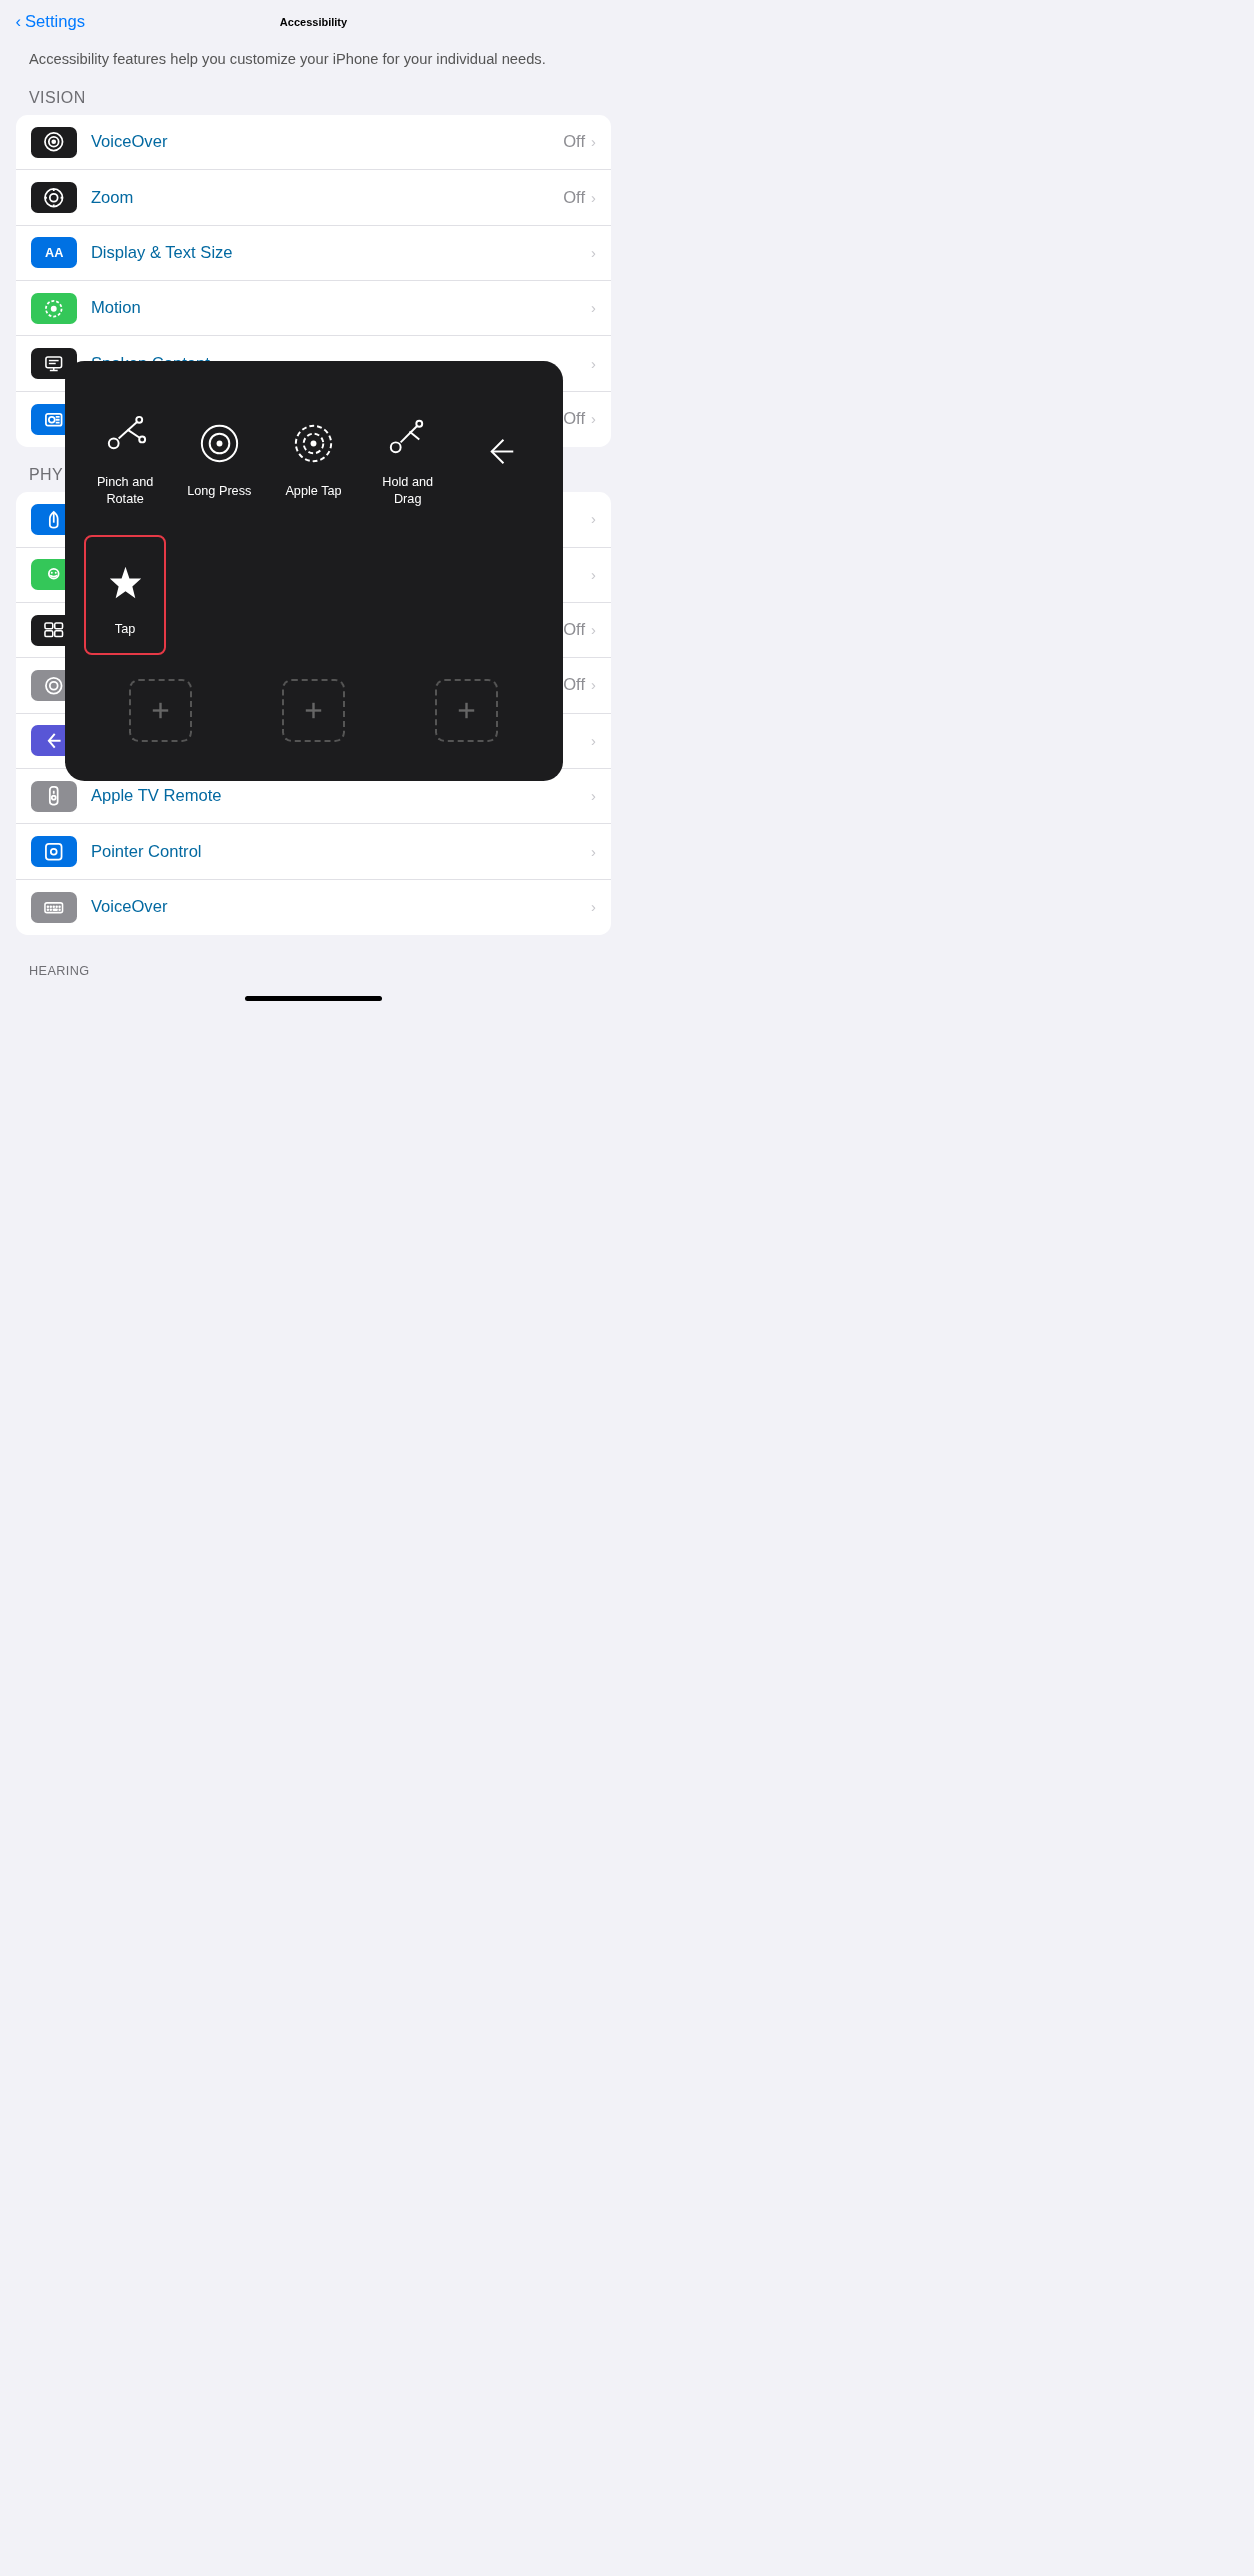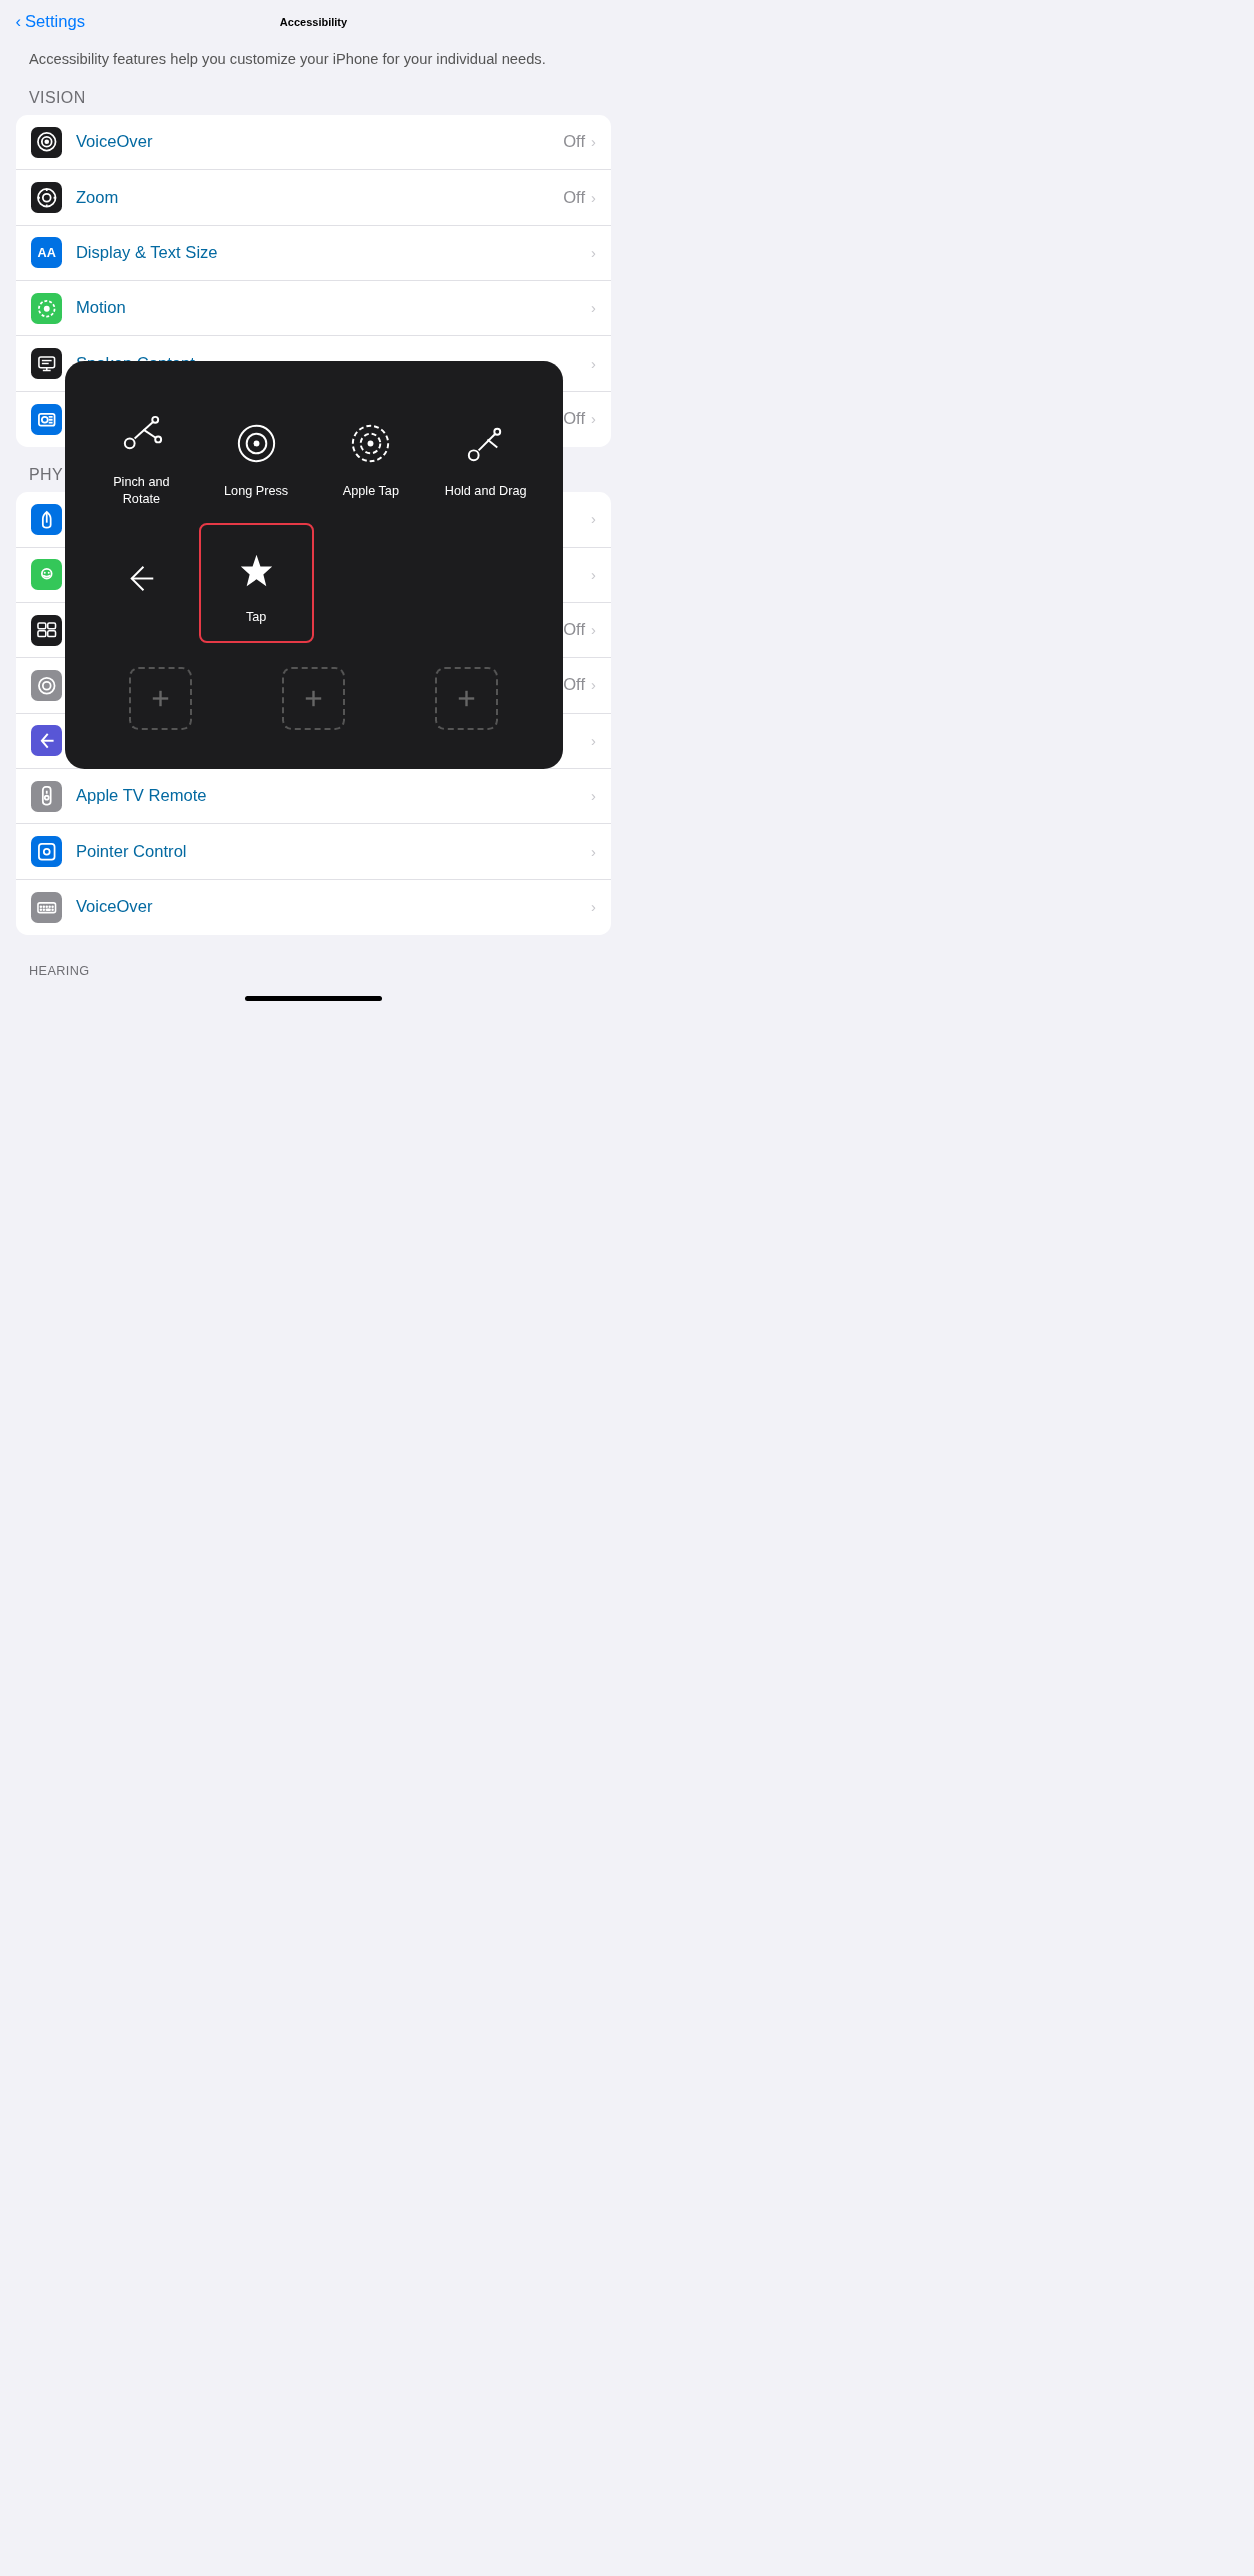--- a/index.html
+++ b/index.html
@@ -72,21 +72,21 @@
       border-bottom: 0.5px solid #e0e0e5;
       cursor: pointer;
       min-height: 55px;
       position: relative;
     }
     .settings-row:last-child {
       border-bottom: none;
     }
 
     .row-icon {
-      width: 31px;
+      width: 46px;
       height: 31px;
       border-radius: 6.8px;
       margin-right: 13.7px;
       flex-shrink: 0;
       display: flex;
       align-items: center;
       justify-content: center;
       font-size: 17.6px;
     }
 
@@ -121,22 +121,22 @@
       transform: translateX(-50%);
       width: 498px;
       background: #1c1c1e;
       border-radius: 19.5px;
       padding: 29px 19.5px 23.4px;
       z-index: 100;
     }
 
     .popup-grid {
       display: grid;
-      grid-template-columns: 1fr 1fr 1fr 1fr;
-      gap: 0;
+      grid-template-columns: 1fr 1fr 1fr 1fr 1fr;
+      gap: 12px;
     }
 
     .popup-item {
       display: flex;
       flex-direction: column;
       align-items: center;
       justify-content: center;
       padding: 15.6px 7.8px 15.6px;
       cursor: pointer;
       border-radius: 11.7px;

